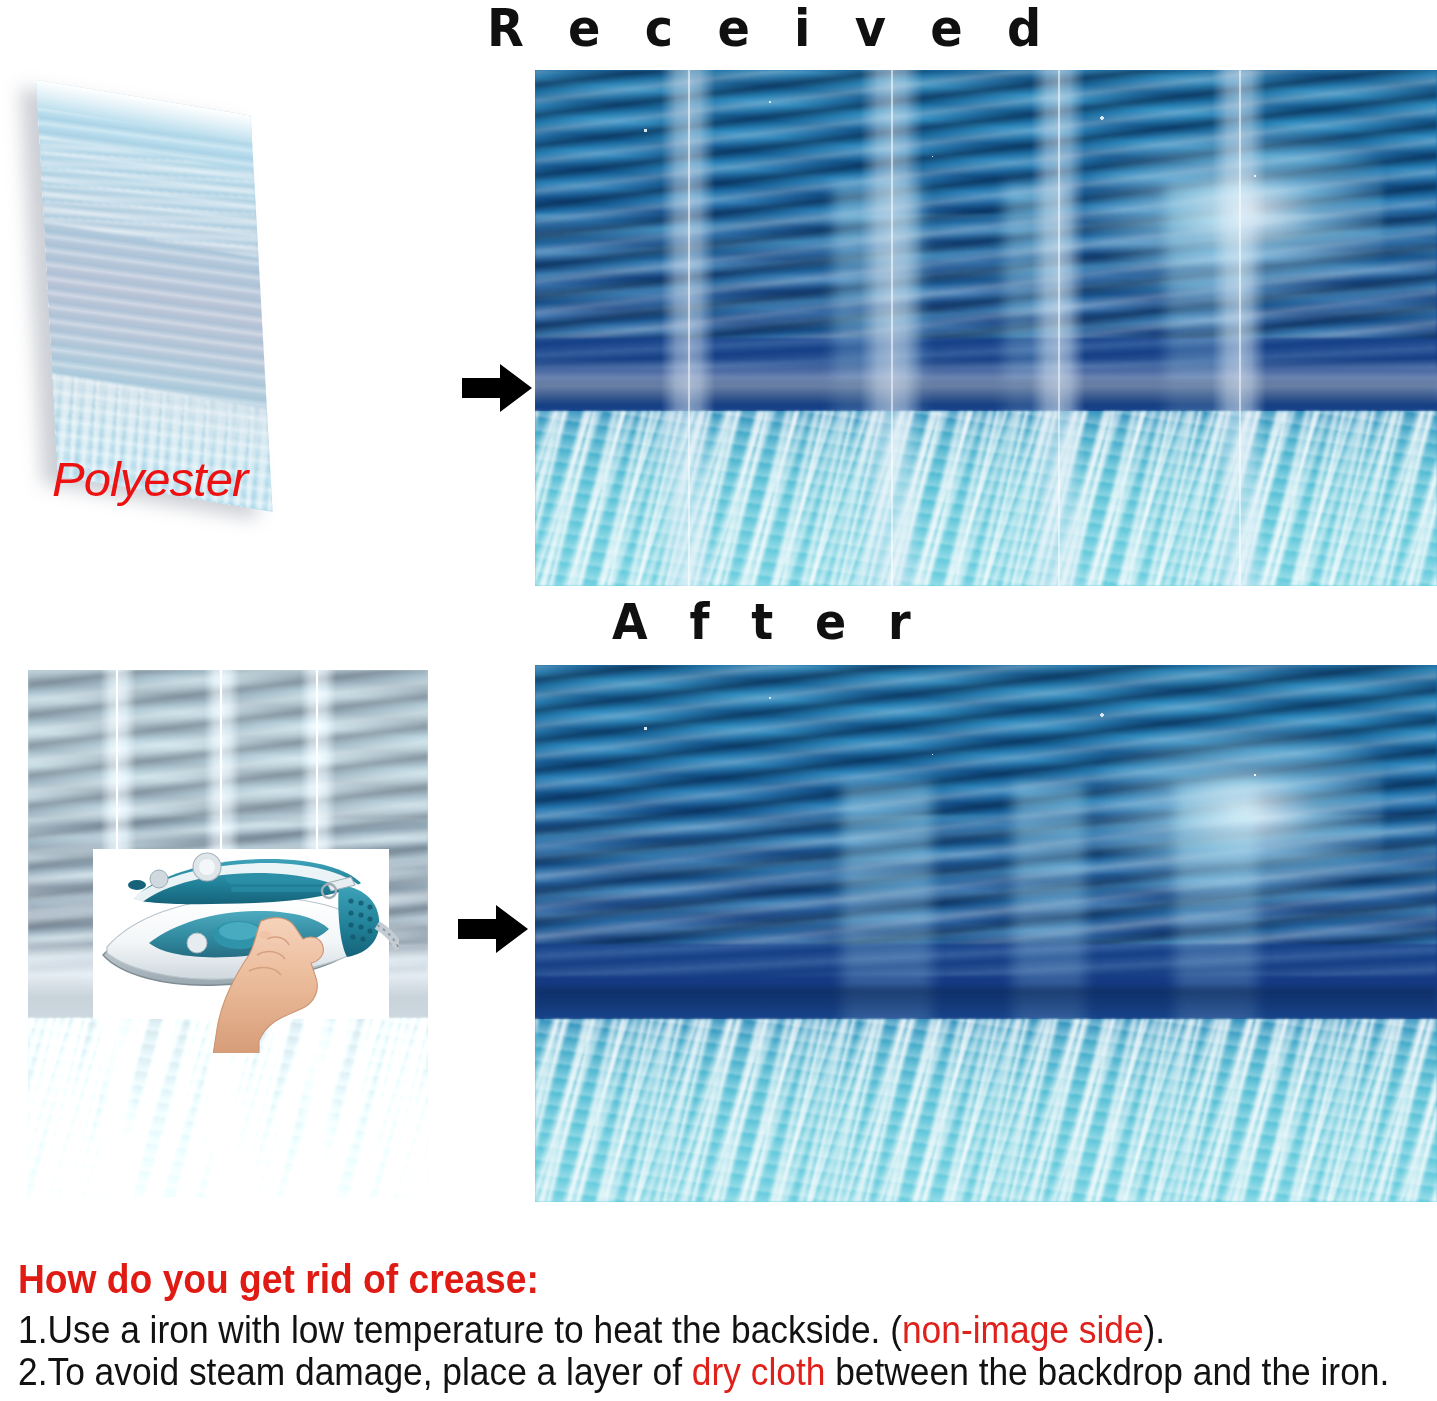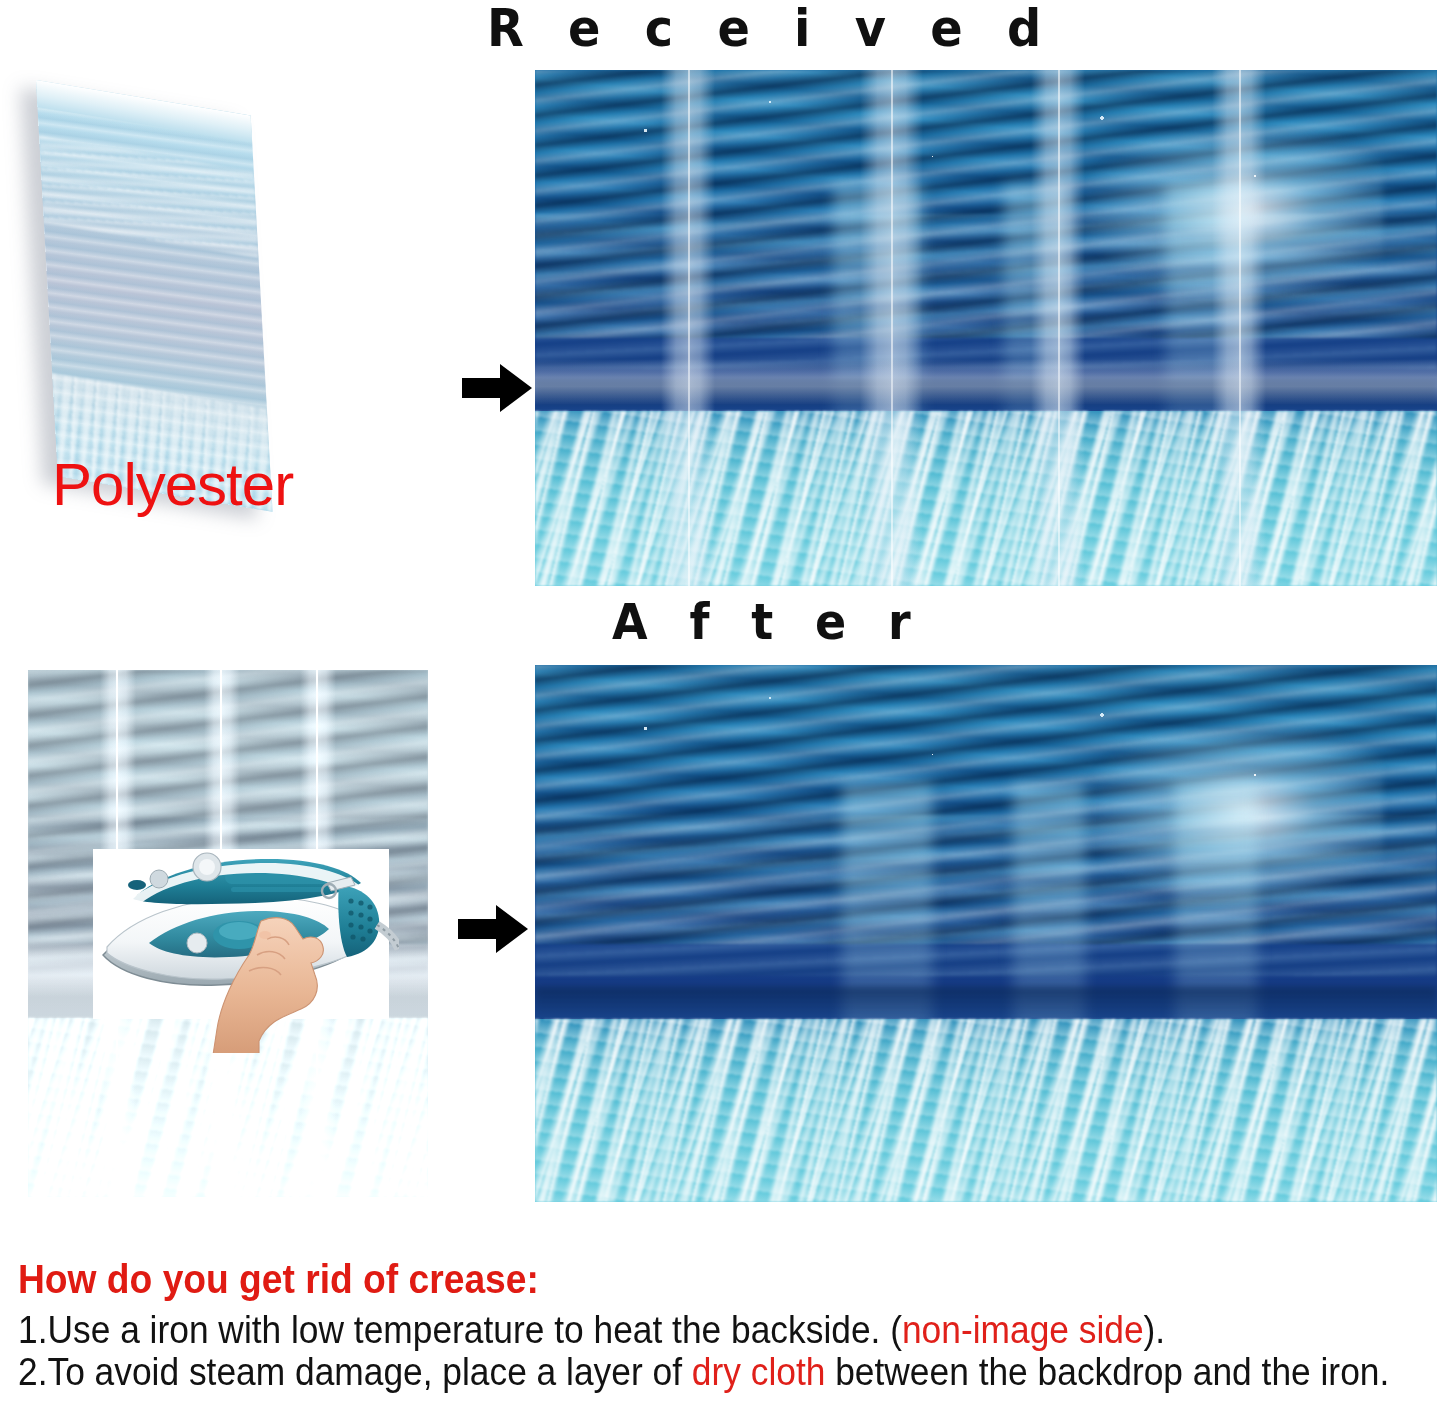--- a/index.html
+++ b/index.html
@@ -21,23 +21,24 @@
   }
   .hdr-received{left:487px;top:2px;font-size:52px;letter-spacing:15px;
                 transform:scaleX(0.92);transform-origin:left top;}
   .hdr-after{left:612px;top:597px;font-size:50px;letter-spacing:14px;
              transform:scaleX(0.92);transform-origin:left top;}
 
   
   .polyester{
     position:absolute;left:52px;top:455px;
     font-family:"Liberation Sans", sans-serif;
-    font-size:60px;color:#ee1111;line-height:1;
+    font-size:49px;color:#ee1111;line-height:1;
     letter-spacing:-1px;
     z-index:6;
+    font-style:italic;
   }
 
   
   .arrow{position:absolute;z-index:7;}
   .arrow svg{display:block;}
 
   
   .swatch-wrap{position:absolute;left:18px;top:80px;width:400px;height:410px;}
   .swatch{
     position:absolute;left:0;top:0;width:215px;height:392px;

